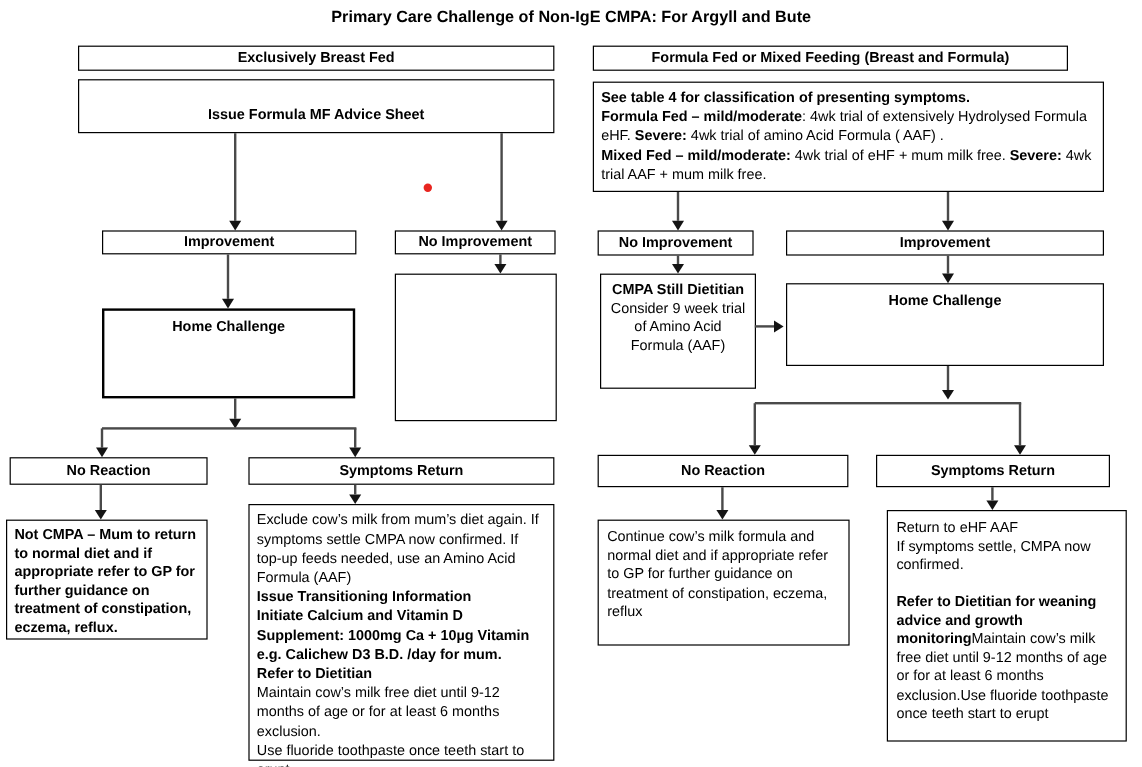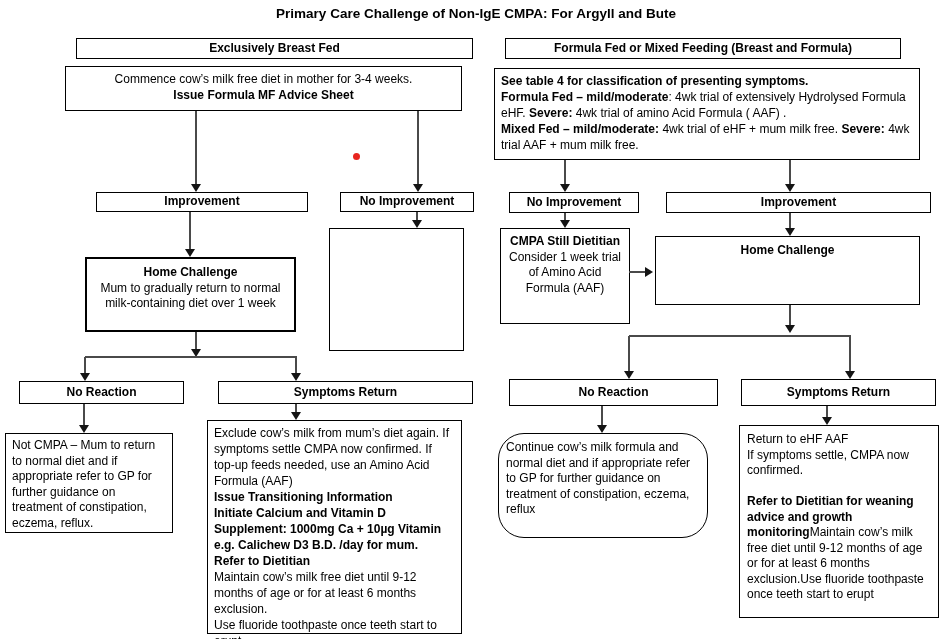--- a/index.html
+++ b/index.html
@@ -13,74 +13,74 @@
     position: absolute; top: 6px; left: 0; width: 100%;
     text-align: center; font-weight: bold; font-size: 13.5px;
   }
   .box {
     position: absolute; box-sizing: border-box;
     border: 1px solid #000; background: #fff;
     font-size: 12px; line-height: 15.5px;
   }
   .label {
     display: flex; align-items: center; justify-content: center;
-    font-weight: bold; text-align: center; margin-left: 11px;
+    font-weight: bold; text-align: center;
   }
   .center { text-align: center; }
   .pad  { padding: 4px 6px; }
   .pad2 { padding: 6px 7px; }
   .lh16 { line-height: 16px; }
   .bw2  { border-width: 2px; }
   .b { font-weight: bold; }
   .vline, .hline { position: absolute; background: #4a4a4a; }
   .head { position: absolute; width: 0; height: 0; }
   .dot { position: absolute; width: 7px; height: 7px; border-radius: 50%; }
 </style>
 </head>
 <body>
 
 <div class="title">Primary Care Challenge of Non-IgE CMPA: For Argyll and Bute</div>
 
 <div class="box label" style="left:65px; top:38px; width:397px; height:21px;">Exclusively Breast Fed</div>
 
-<div class="box center" style="left:65px; top:66px; width:397px; height:45px; padding-top:5px;"><span>Commence cow’s milk free diet in mother for 3-4 weeks.</span><br><span class="b">Issue Formula MF Advice Sheet</span></div>
+<div class="box center" style="left:65px; top:66px; width:397px; height:45px; padding-top:5px;"><br><span class="b">Issue Formula MF Advice Sheet</span></div>
 
 <div class="box label" style="left:85px; top:192px; width:212px; height:20px;">Improvement</div>
 
 <div class="box label" style="left:329px; top:192px; width:134px; height:20px;">No Improvement</div>
 
-<div class="box center bw2" style="left:85px; top:257px; width:211px; height:75px; padding:6px 8px;"><span class="b">Home Challenge</span><br><span>Mum to gradually return to normal milk-containing diet over 1 week</span></div>
+<div class="box center bw2" style="left:85px; top:257px; width:211px; height:75px; padding:6px 8px;"><span class="b">Home Challenge</span><br></div>
 
 <div class="box center pad" style="left:329px; top:228px; width:135px; height:123px;"><br></div>
 
 <div class="box label" style="left:8px; top:381px; width:165px; height:23px;">No Reaction</div>
 
 <div class="box label" style="left:207px; top:381px; width:255px; height:23px;">Symptoms Return</div>
 
-<div class="box pad" style="left:5px; top:433px; width:168px; height:100px;"><span>Not CMPA – Mum to return to normal diet and if appropriate refer to GP for further guidance on treatment of constipation, eczema, reflux.</span></div>
+<div class="box pad" style="left:5px; top:433px; width:168px; height:100px;font-weight:bold;"><span>Not CMPA – Mum to return to normal diet and if appropriate refer to GP for further guidance on treatment of constipation, eczema, reflux.</span></div>
 
 <div class="box pad lh16" style="left:207px; top:420px; width:255px; height:214px;"><span>Exclude cow’s milk from mum’s diet again. If symptoms settle CMPA now confirmed.  If top-up feeds needed, use an Amino Acid Formula (AAF)</span><br><span class="b">Issue Transitioning Information</span><br><span class="b">Initiate Calcium and Vitamin D Supplement: 1000mg Ca + 10µg Vitamin e.g. Calichew D3 B.D. /day for mum.</span><br><span class="b">Refer to Dietitian</span><br><span>Maintain cow’s milk free diet until 9-12 months of age or for at least 6 months exclusion.</span><br><span>Use fluoride toothpaste once teeth start to erupt</span></div>
 
 <div class="box label" style="left:494px; top:38px; width:396px; height:21px;">Formula Fed or Mixed Feeding (Breast and Formula)</div>
 
 <div class="box pad lh16" style="left:494px; top:68px; width:426px; height:92px;"><span class="b">See table 4 for classification of presenting symptoms.</span><br><span class="b">Formula Fed – mild/moderate</span><span>: 4wk trial of extensively Hydrolysed Formula eHF.  </span><span class="b">Severe:</span><span> 4wk trial of amino Acid Formula ( AAF) .</span><br><span class="b">Mixed Fed – mild/moderate:</span><span> 4wk trial of eHF + mum milk free. </span><span class="b">Severe:</span><span> 4wk trial AAF + mum milk free.</span></div>
 
 <div class="box label" style="left:498px; top:192px; width:130px; height:21px;">No Improvement</div>
 
 <div class="box label" style="left:655px; top:192px; width:265px; height:21px;">Improvement</div>
 
-<div class="box center" style="left:500px; top:228px; width:130px; height:96px; padding:5px;"><span class="b">CMPA Still Dietitian</span><br><span>Consider 1 week trial of Amino Acid Formula (AAF)</span></div>
+<div class="box center" style="left:500px; top:228px; width:130px; height:96px; padding:5px;"><span class="b">CMPA Still Dietitian</span><br><span>Consider 9 week trial of Amino Acid Formula (AAF)</span></div>
 
 <div class="box center pad2" style="left:655px; top:236px; width:265px; height:69px;"><span class="b">Home Challenge</span><br></div>
 
 <div class="box label" style="left:498px; top:379px; width:209px; height:27px;">No Reaction</div>
 
 <div class="box label" style="left:730px; top:379px; width:195px; height:27px;">Symptoms Return</div>
 
-<div class="box pad2" style="left:498px; top:433px; width:210px; height:105px;border-radius:26px;"><span>Continue cow’s milk formula and normal diet and if appropriate refer to GP for further guidance on treatment of constipation, eczema, reflux</span></div>
+<div class="box pad2" style="left:498px; top:433px; width:210px; height:105px;"><span>Continue cow’s milk formula and normal diet and if appropriate refer to GP for further guidance on treatment of constipation, eczema, reflux</span></div>
 
 <div class="box pad2" style="left:739px; top:425px; width:200px; height:193px;"><span>Return to eHF AAF</span><br><span>If symptoms settle, CMPA now confirmed.</span><br><br><span class="b">Refer to Dietitian for weaning advice and growth monitoring</span><span>Maintain cow’s milk free diet until 9-12 months of age or for at least 6 months exclusion.Use fluoride toothpaste once teeth start to erupt</span></div>
 
 <div class="dot" style="left: 353px; top: 153px; background: rgb(232, 37, 31);"></div>
 
 <div class="vline" style="left: 195px; top: 111px; width: 2px; height: 73px; background: rgb(74, 74, 74);"></div>
 <div class="head" style="left: 191px; top: 184px; border-left: 5px solid transparent; border-right: 5px solid transparent; border-top: 8px solid rgb(20, 20, 20);"></div>
 <div class="vline" style="left: 417px; top: 111px; width: 2px; height: 73px; background: rgb(74, 74, 74);"></div>
 <div class="head" style="left: 413px; top: 184px; border-left: 5px solid transparent; border-right: 5px solid transparent; border-top: 8px solid rgb(20, 20, 20);"></div>
 <div class="vline" style="left: 189px; top: 212px; width: 2px; height: 37px; background: rgb(74, 74, 74);"></div>

